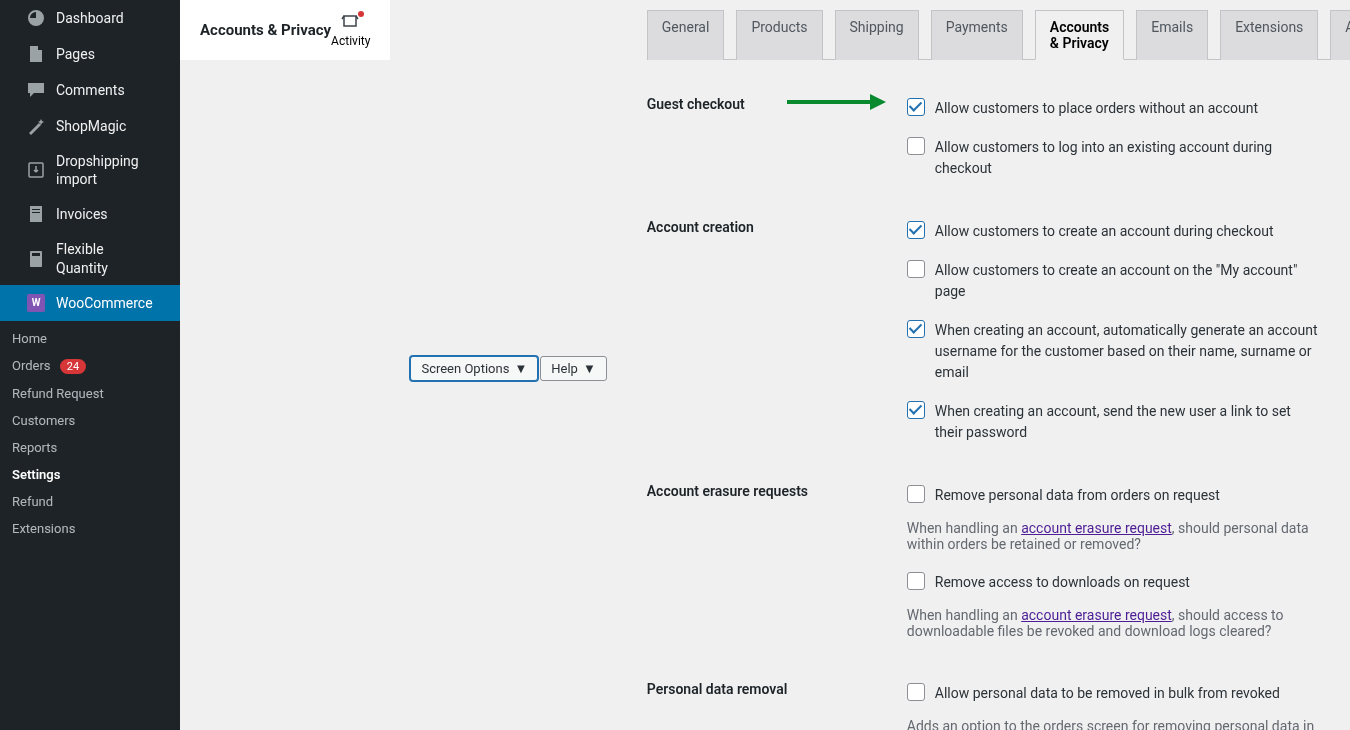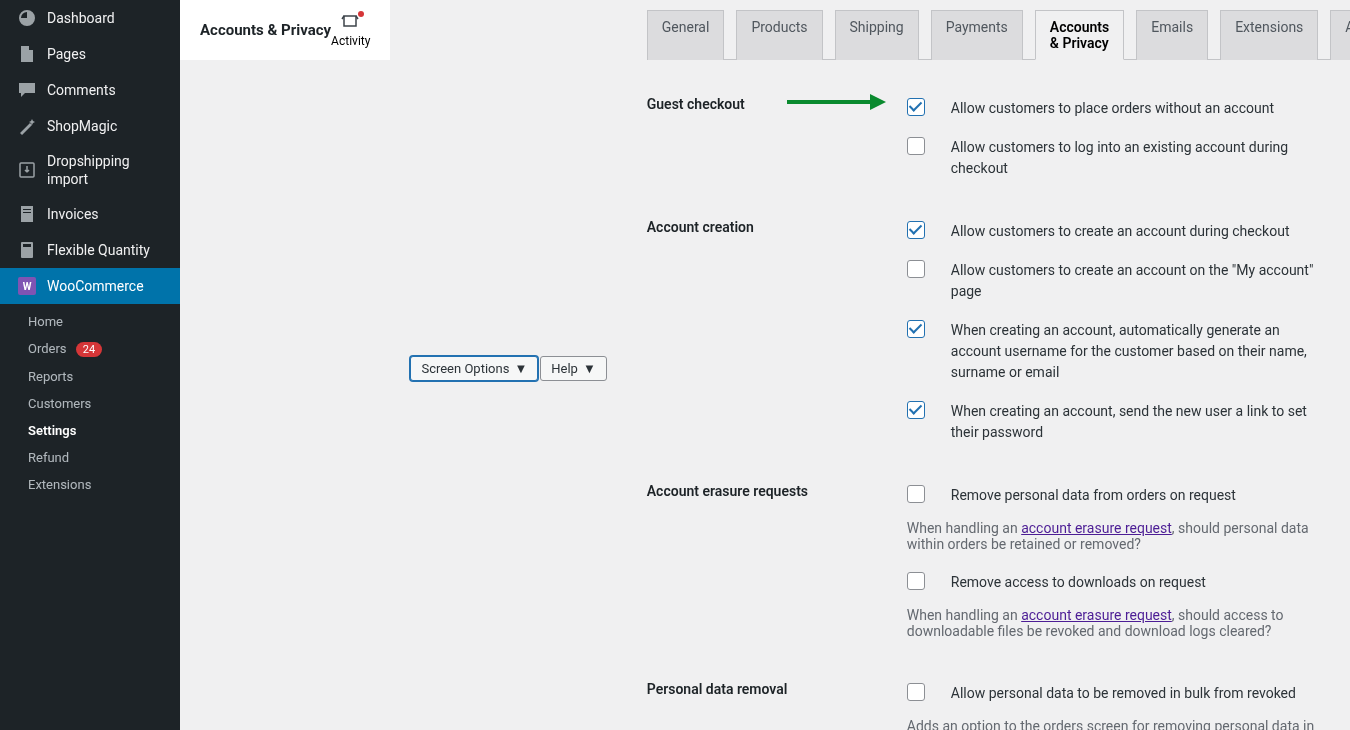--- a/index.html
+++ b/index.html
@@ -1,24 +1,24 @@
 <!DOCTYPE html>
 <html><head>
 <meta charset="utf-8">
 <style>
 * { margin: 0; padding: 0; box-sizing: border-box; font-family: -apple-system, BlinkMacSystemFont, "Segoe UI", Roboto, sans-serif; }
 body { display: flex; background: #f0f0f1; color: #3c434a; font-size: 13px; height: 730px; overflow: hidden; }
 
 
 .sidebar { width: 180px; background: #1d2327; color: #f0f0f1; height: 100%; overflow-y: auto; flex-shrink: 0; }
-.sidebar-item { display: flex; align-items: center; padding: 8px 17px; color: #f0f0f1; cursor: pointer; font-size: 14px; line-height: 1.3; }
+.sidebar-item { display: flex; align-items: center; padding: 8px 26px; color: #f0f0f1; cursor: pointer; font-size: 14px; line-height: 1.3; }
 .sidebar-item .icon { width: 20px; height: 20px; margin-right: 10px; display: inline-flex; align-items: center; justify-content: center; flex-shrink: 0; }
 .sidebar-item.active { background: #0073aa; color: #fff; position: relative; }
 .sidebar-item.active::after { content: ""; position: absolute; right: -8px; top: 50%; transform: translateY(-50%); border: 8px solid transparent; border-right-color: #f0f0f1; }
-.sidebar .submenu { background: #1d2327; padding: 4px 0 8px 16px; }
+.sidebar .submenu { background: #1d2327; padding: 4px 0 8px 0; }
 .sidebar .submenu-item { display: block; padding: 6px 12px; color: rgba(240,246,252,.7); font-size: 13px; cursor: pointer; }
 .sidebar .submenu-item.current { color: #fff; font-weight: 600; }
 .orders-badge { background: #d63638; color: #fff; border-radius: 10px; font-size: 11px; padding: 1px 7px; margin-left: 6px; display: inline-block; }
 .woo-logo { width: 18px; height: 18px; background: #7f54b3; color: #fff; font-size: 10px; font-weight: 700; display: inline-flex; align-items: center; justify-content: center; border-radius: 2px; }
 
 
 .main { flex: 1; display: flex; flex-direction: row; overflow: hidden; }
 .topbar { background: #fff; height: 60px; display: flex; align-items: center; padding: 0 20px; justify-content: space-between; }
 .page-title { font-size: 15px; font-weight: 700; color: #1d2327; }
 .activity { text-align: center; font-size: 12px; color: #000000; }
@@ -33,21 +33,21 @@
 
 
 .nav-tabs { display: flex; border-bottom: 1px solid #c3c4c7; margin-bottom: 24px; gap: 12px; }
 .nav-tab { background: #dcdcde; border: 1px solid #c3c4c7; border-bottom: none; color: #50575e; padding: 8px 14px; font-size: 14px; cursor: pointer; margin-bottom: -1px; }
 .nav-tab.active { background: #f0f0f1; border-bottom: 1px solid #f0f0f1; color: #000; font-weight: 600; }
 
 
 .form-table { width: 100%; border-collapse: collapse; }
 .form-table th { text-align: left; vertical-align: top; padding: 12px 10px 12px 0; width: 260px; font-weight: 600; color: #1d2327; font-size: 14px; }
 .form-table td { padding: 10px 10px 14px 0; vertical-align: top; }
-.form-table .option-row { display: flex; align-items: flex-start; padding: 4px 0 14px 0; gap: 16px; }
+.form-table .option-row { display: flex; align-items: flex-start; padding: 4px 0 14px 0; }
 .form-table .option-row label { font-size: 14px; color: #2c3338; line-height: 1.5; }
 .form-table .desc { color: #646970; font-size: 14px; padding: 0 0 16px 0; }
 .form-table .desc a { color: #4c1d95; text-decoration: underline; }
 
 input[type="checkbox"] { appearance: none; width: 18px; height: 18px; border: 1px solid #8c8f94; border-radius: 3px; background: #fff; margin-right: 10px; position: relative; cursor: pointer; flex-shrink: 0; }
 input[type="checkbox"]:checked { border-color: #2271b1; }
 input[type="checkbox"]:checked::after { content: ""; position: absolute; left: 4px; top: 0px; width: 5px; height: 10px; border: solid #2271b1; border-width: 0 2px 2px 0; transform: rotate(45deg); }
 
 .arrow-annot { position: relative; }
 .arrow-line { position: absolute; left: 140px; top: 16px; width: 85px; height: 4px; background: #0a8a2f; }
@@ -122,22 +122,23 @@
         <span class="woo-logo">W</span>
       </span>
     <span>WooCommerce</span>
   </div>
   <div class="submenu">
     <div class="submenu-item">Home</div>
     <div class="submenu-item">
       <span>Orders</span>
       <span class="orders-badge">24</span>
     </div>
+    <div class="submenu-item">Refund Request</div>
+    <div class="submenu-item">Customers</div>
     <div class="submenu-item">Reports</div>
-    <div class="submenu-item">Customers</div>
     <div class="submenu-item current">Settings</div>
     <div class="submenu-item">Refund</div>
     <div class="submenu-item">Extensions</div>
   </div>
 </div>
 
 <div class="main">
   <div class="topbar">
     <div class="page-title">Accounts &amp; Privacy</div>
     <div class="activity">

